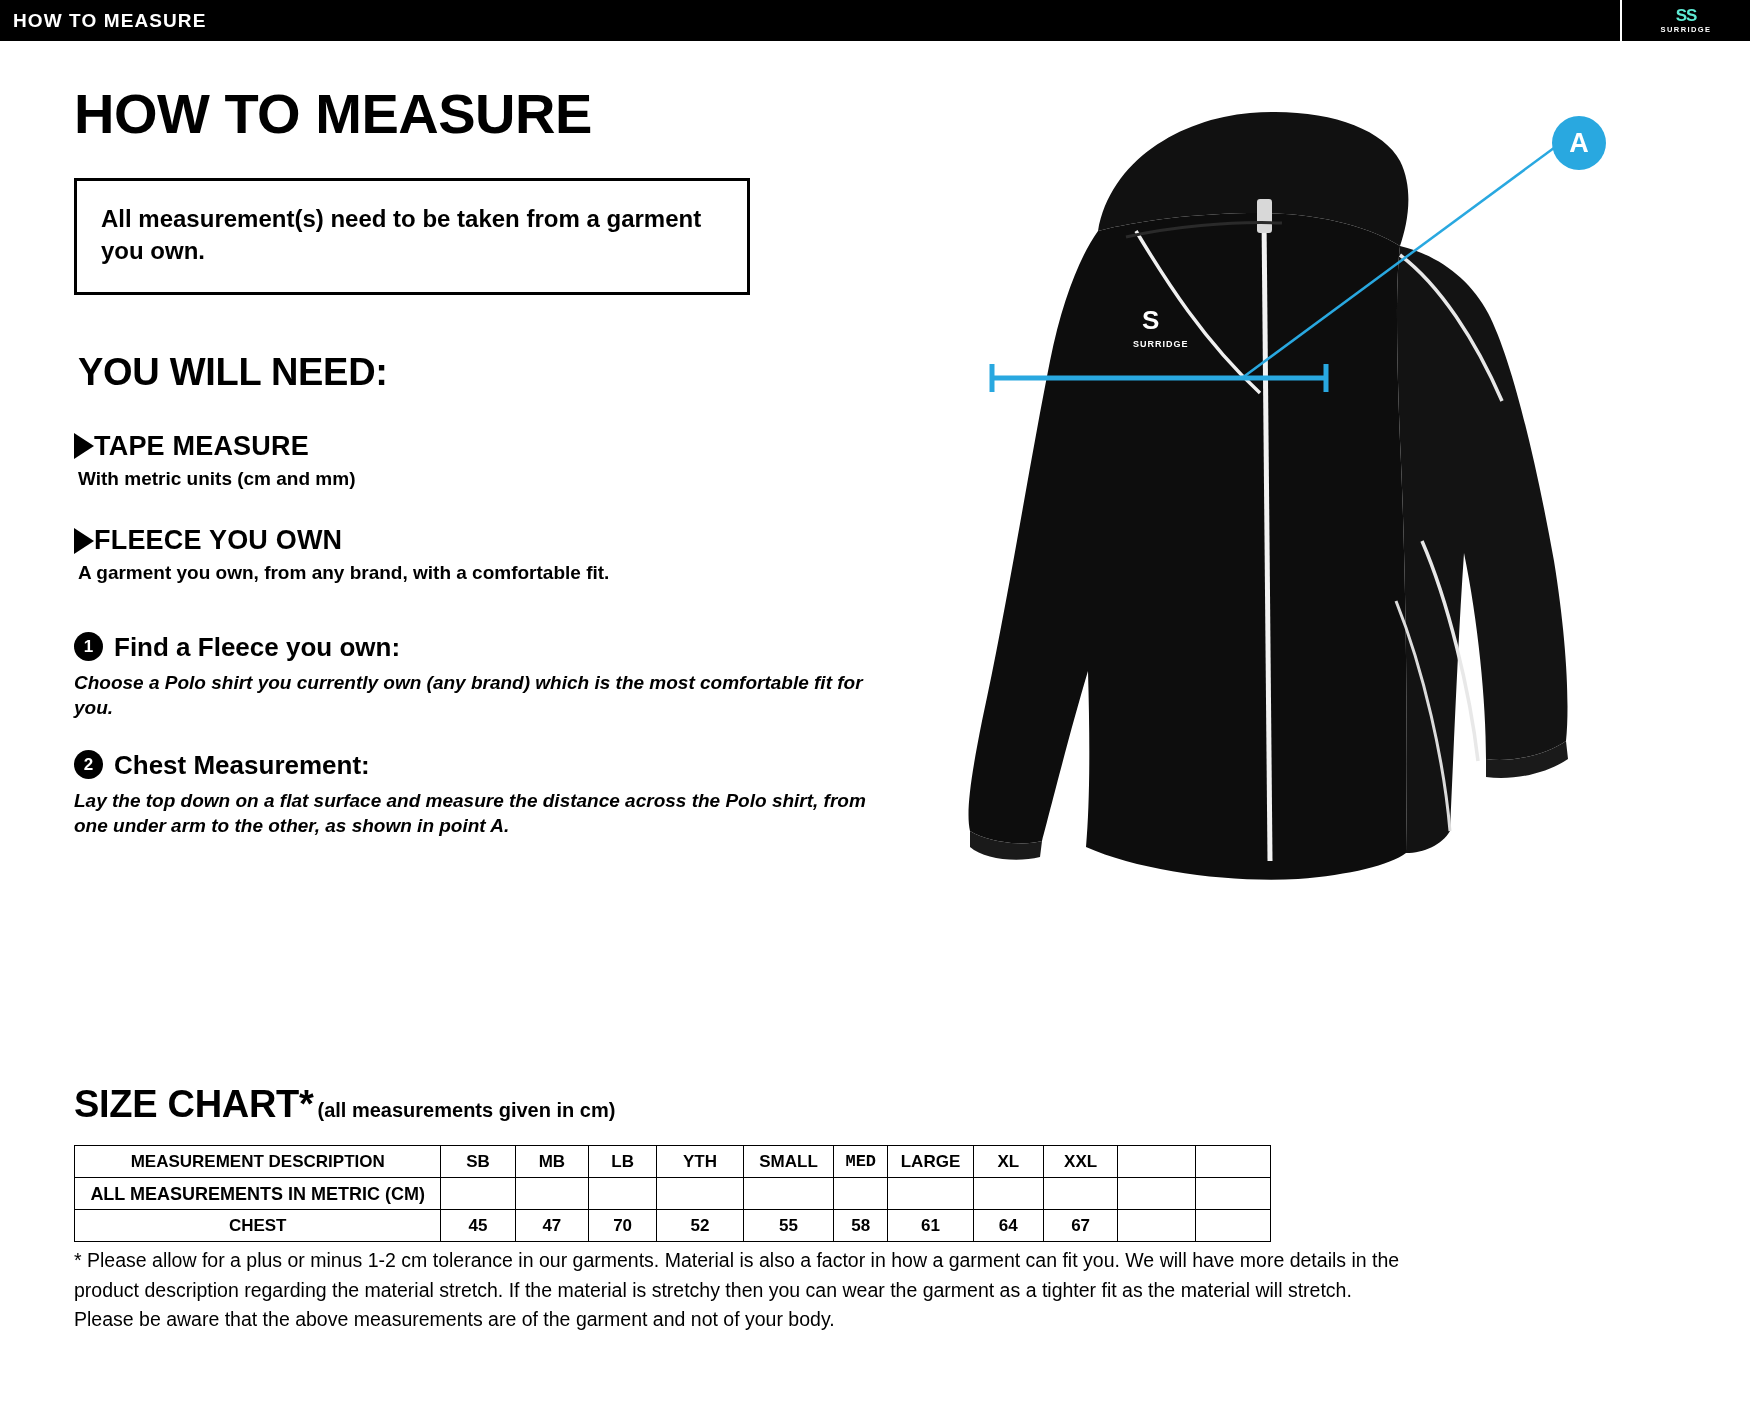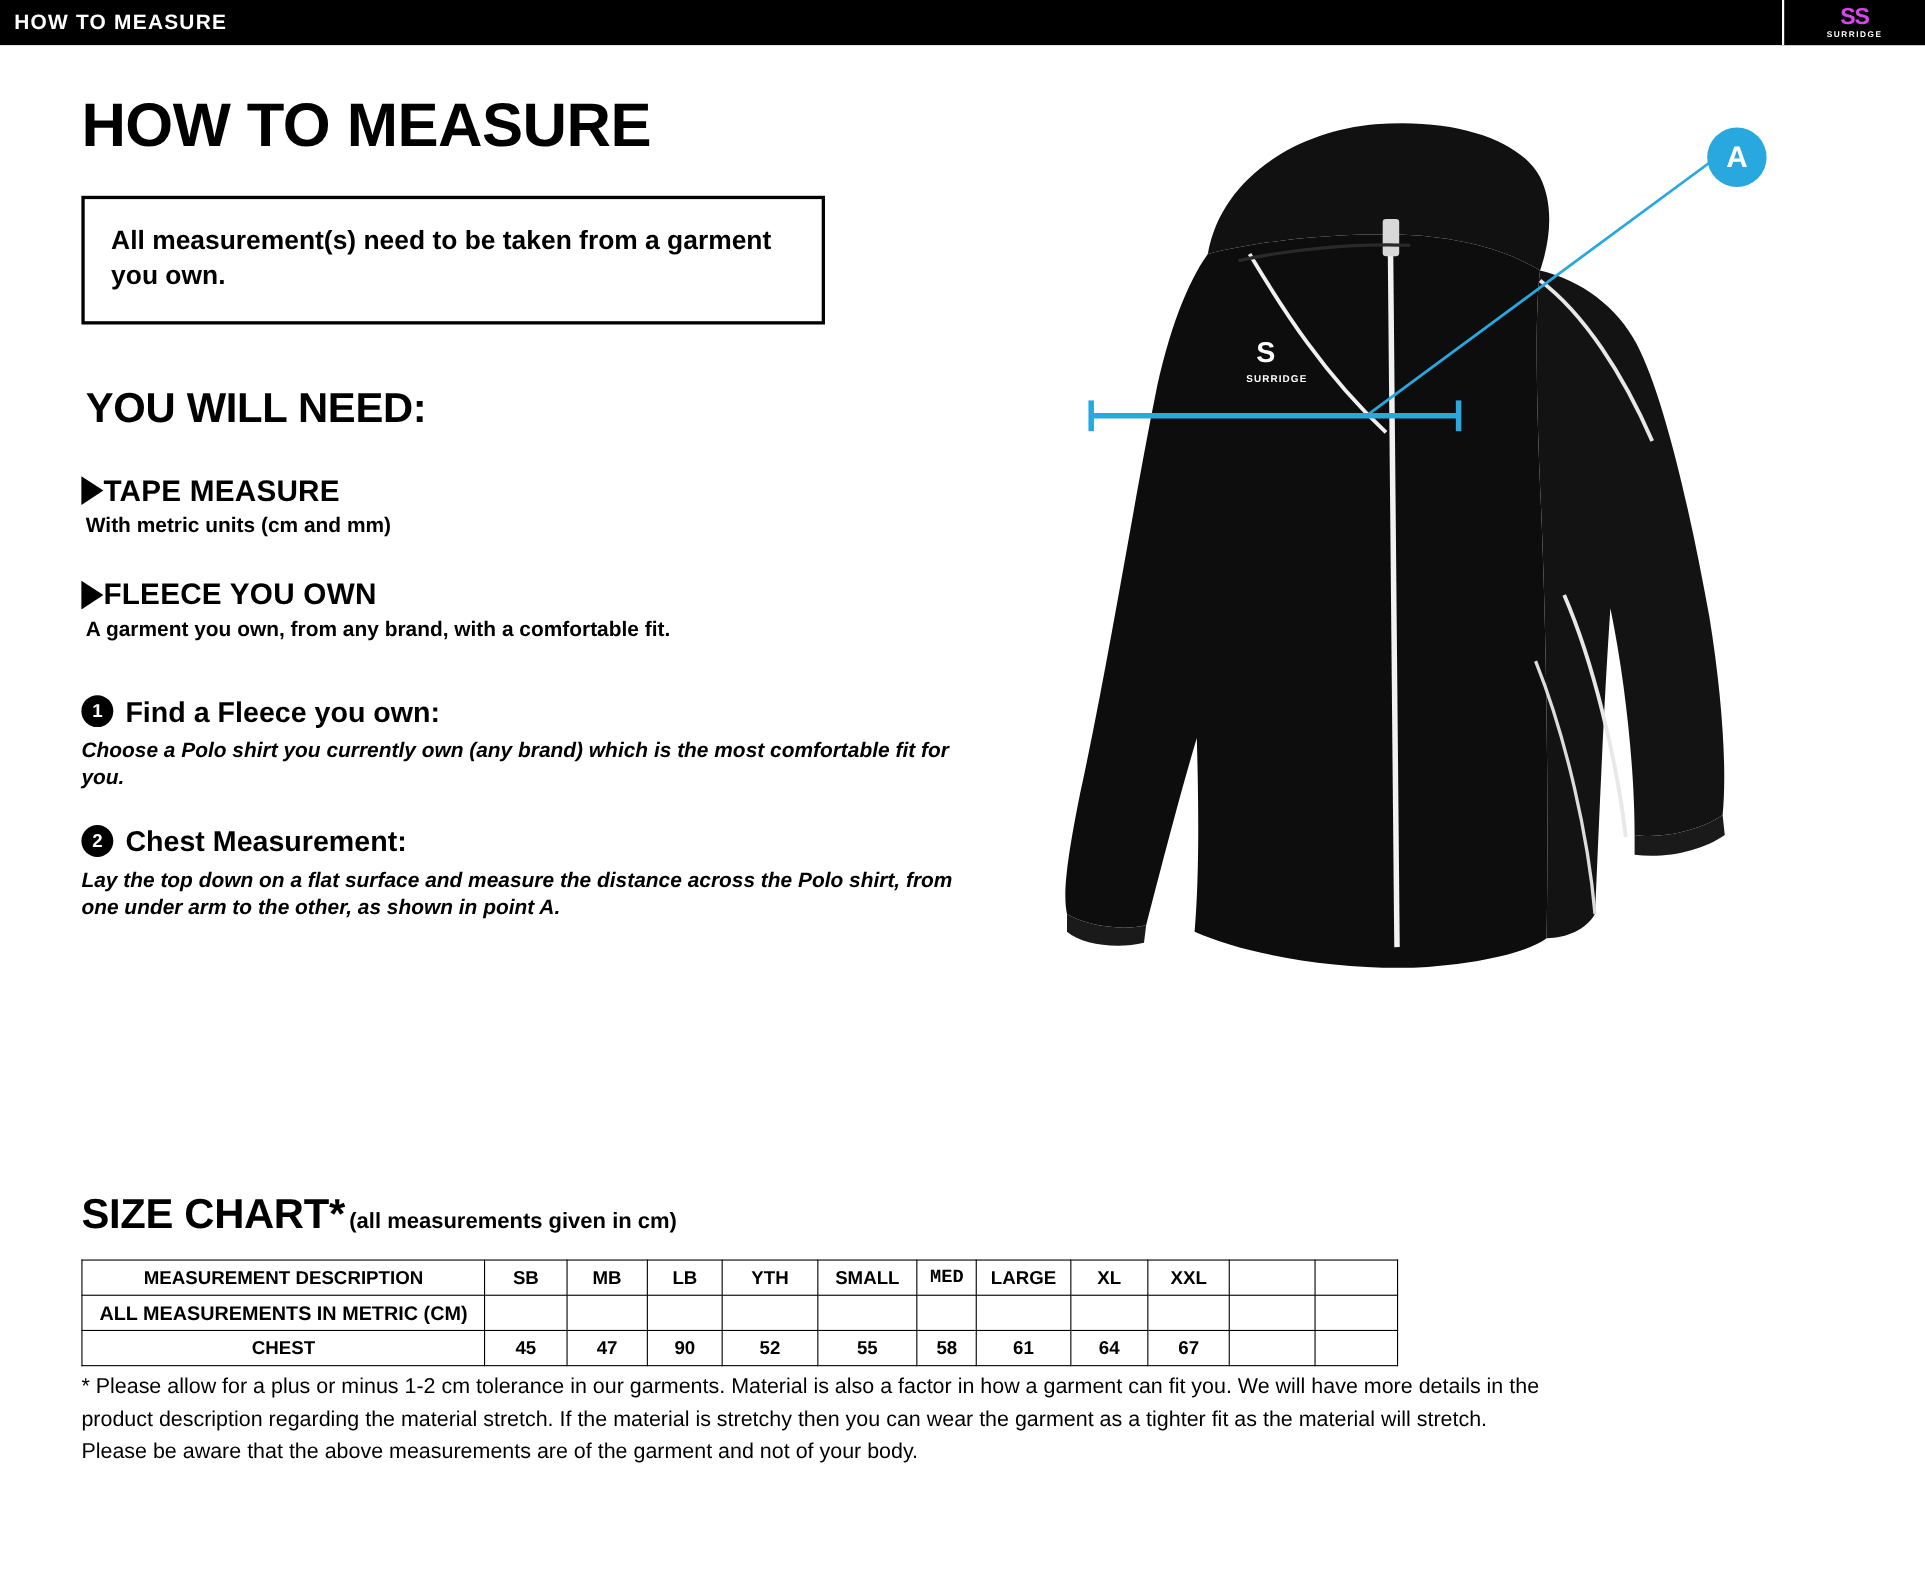--- a/index.html
+++ b/index.html
@@ -37,22 +37,22 @@
     width: 130px;
     height: 41px;
     background: #000;
     border-left: 2px solid #ffffff;
     display: flex;
     flex-direction: column;
     align-items: center;
     justify-content: center;
   }
   .brand-mark {
-    color: #d946ef;
-    font-size: 21px;
+    color: #5eead4;
+    font-size: 17px;
     font-weight: bold;
     letter-spacing: -1px;
     line-height: 1;
   }
   .brand-name {
     color: #ffffff;
     font-size: 7.5px;
     font-weight: bold;
     letter-spacing: 1.4px;
     margin-top: 2px;
@@ -390,21 +390,21 @@
         <td></td>
         <td></td>
         <td></td>
         <td></td>
         <td></td>
       </tr>
       <tr>
         <td class="row-label">CHEST</td>
         <td>45</td>
         <td>47</td>
-        <td>90</td>
+        <td>70</td>
         <td>52</td>
         <td>55</td>
         <td>58</td>
         <td>61</td>
         <td>64</td>
         <td>67</td>
         <td></td>
         <td></td>
       </tr>
     </tbody>

